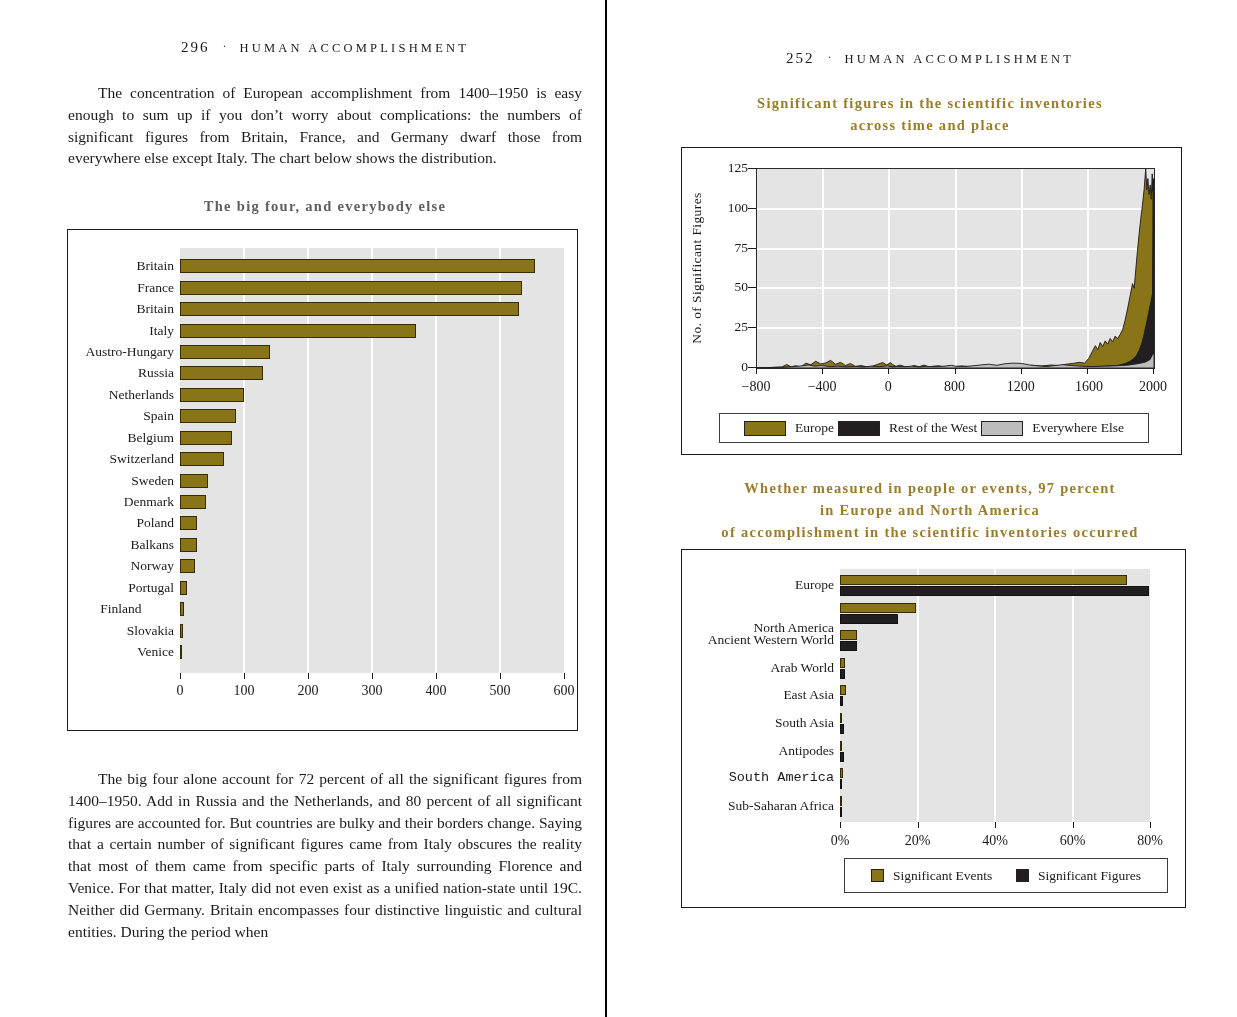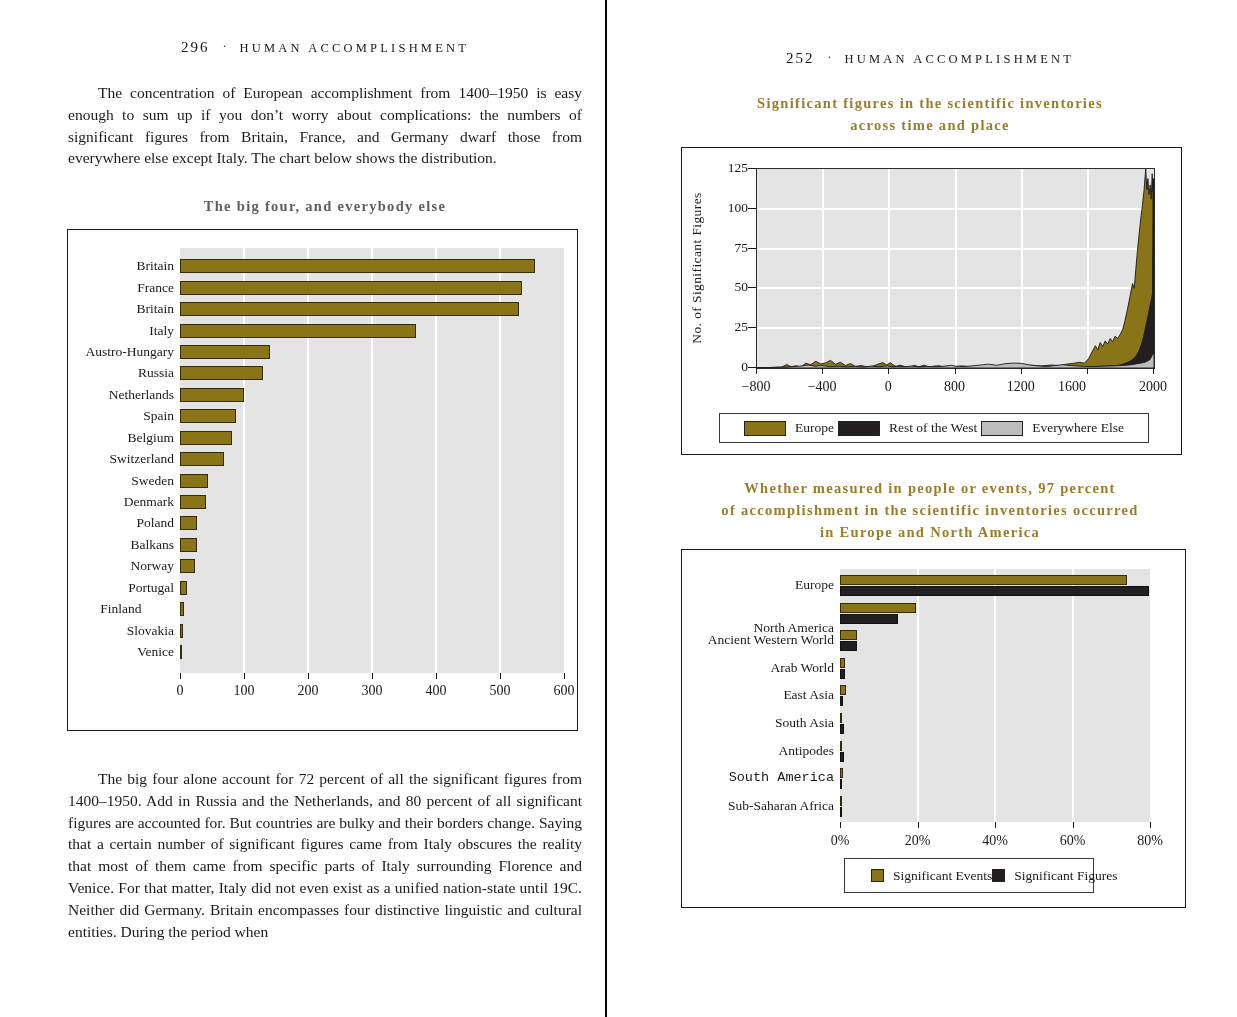--- a/index.html
+++ b/index.html
@@ -193,29 +193,29 @@
         <div class="ticklabel" style="left: 44px; top: 230px; width: 60px;">−800</div>
         <div class="tick" style="left: 140.167px; top: 220px;"></div>
         <div class="ticklabel" style="left: 110.167px; top: 230px; width: 60px;">−400</div>
         <div class="tick" style="left: 206.333px; top: 220px;"></div>
         <div class="ticklabel" style="left: 176.333px; top: 230px; width: 60px;">0</div>
         <div class="tick" style="left: 272.5px; top: 220px;"></div>
         <div class="ticklabel" style="left: 242.5px; top: 230px; width: 60px;">800</div>
         <div class="tick" style="left: 338.667px; top: 220px;"></div>
         <div class="ticklabel" style="left: 308.667px; top: 230px; width: 60px;">1200</div>
         <div class="tick" style="left: 404.833px; top: 220px;"></div>
-        <div class="ticklabel" style="left: 360px; top: 230px; width: 60px;">1600</div>
+        <div class="ticklabel" style="left: 377px; top: 230px; width: 60px;">1600</div>
         <div class="tick" style="left: 471px; top: 220px;"></div>
         <div class="ticklabel" style="left: 441px; top: 230px; width: 60px;">2000</div>
       </div>
 
     <div class="fig-title gold" style="left:660px;top:477px;width:540px;line-height:22px;">
       <div>Whether measured in people or events, 97 percent</div>
+      <div>in Europe and North America</div>
       <div>of accomplishment in the scientific inventories occurred</div>
-      <div>in Europe and North America</div>
     </div>
 
     <div class="frame" id="rp-chart2" style="left:681px;top:549px;width:503px;height:357px;">
       <div class="plot" id="rp2-plot" style="left:158px;top:19px;width:310px;height:253px;">
           <div class="vgrid" style="left: 76.5px;"></div>
           <div class="vgrid" style="left: 154px;"></div>
           <div class="vgrid" style="left: 231.5px;"></div>
           <div class="g-bar events" style="top: 6px; width: 286.75px;"></div>
           <div class="g-bar figures" style="top: 17px; width: 309.225px;"></div>
           <div class="g-bar events" style="top: 33.6px; width: 75.5625px;"></div>
@@ -228,21 +228,21 @@
           <div class="g-bar figures" style="top: 127.4px; width: 3.1px;"></div>
           <div class="g-bar events" style="top: 144px; width: 2.325px;"></div>
           <div class="g-bar figures" style="top: 155px; width: 3.875px;"></div>
           <div class="g-bar events" style="top: 171.6px; width: 1.5px;"></div>
           <div class="g-bar figures" style="top: 182.6px; width: 3.875px;"></div>
           <div class="g-bar events" style="top: 199.2px; width: 2.7125px;"></div>
           <div class="g-bar figures" style="top: 210.2px; width: 1.5px;"></div>
           <div class="g-bar events" style="top: 226.8px; width: 1.5px;"></div>
           <div class="g-bar figures" style="top: 237.8px; width: 1.5px;"></div>
         </div>
-      <div class="legend" id="rp2-legend" style="left:162px;top:308px;width:250px;height:35px;padding:0 26px;">
+      <div class="legend" id="rp2-legend" style="left:162px;top:308px;width:324px;height:35px;padding:0 26px;">
           <div class="lg-item">
             <div class="lg-swatch small" style="background: rgb(138, 116, 24);"></div>
             <div class="lg-label">Significant Events</div>
           </div>
           <div class="lg-item">
             <div class="lg-swatch small" style="background: rgb(35, 31, 32);"></div>
             <div class="lg-label">Significant Figures</div>
           </div>
         </div>
     <div class="tick" style="left: 158px; top: 272px;"></div>

